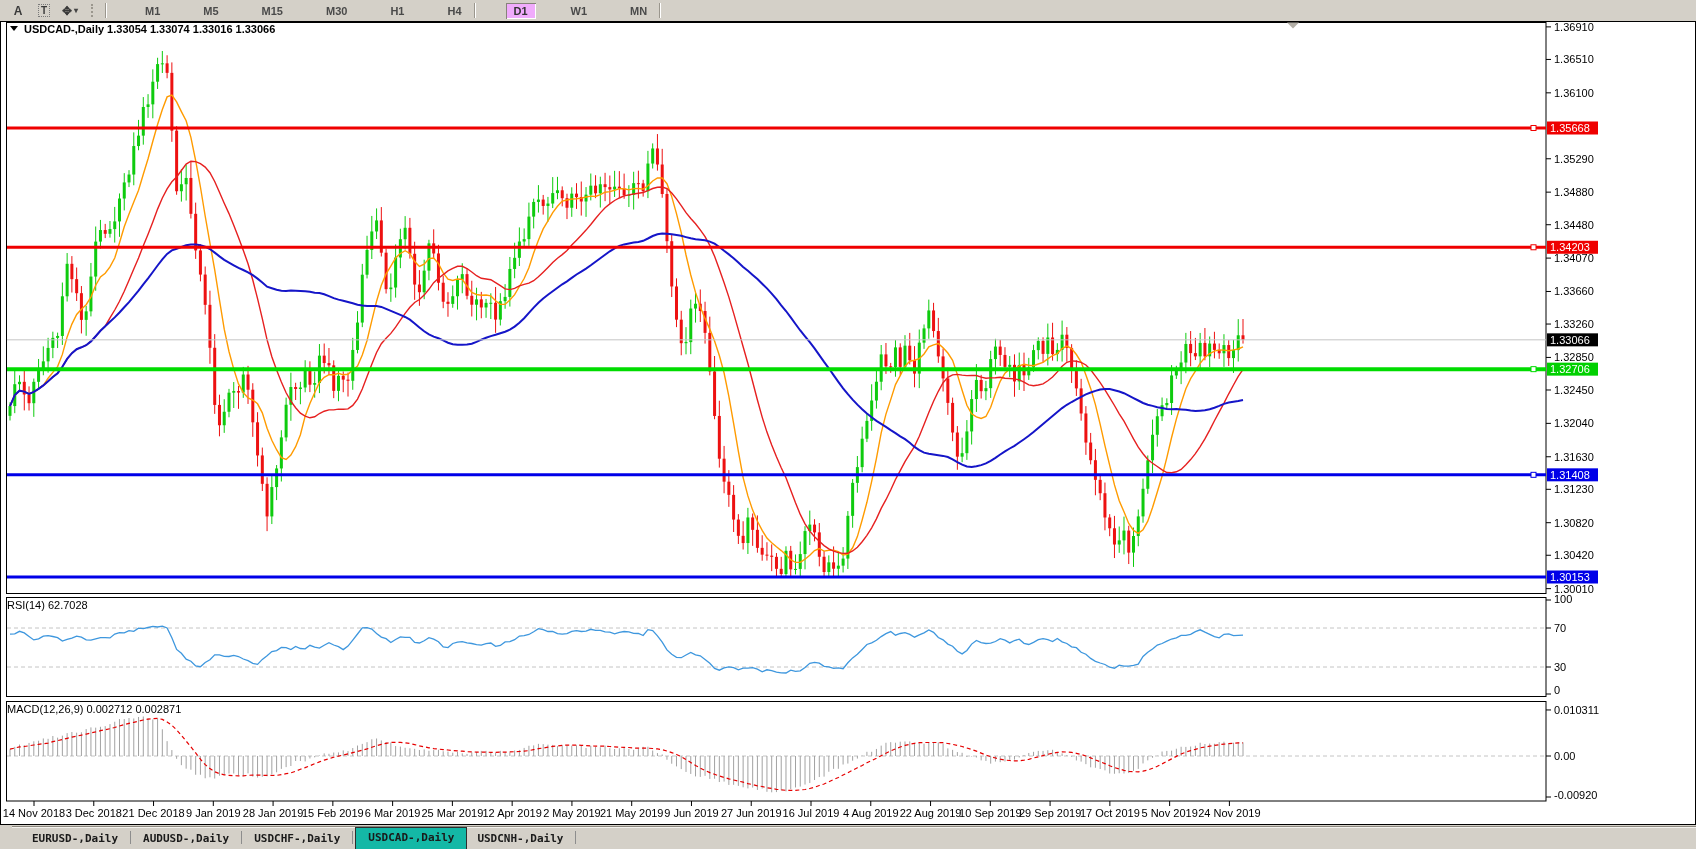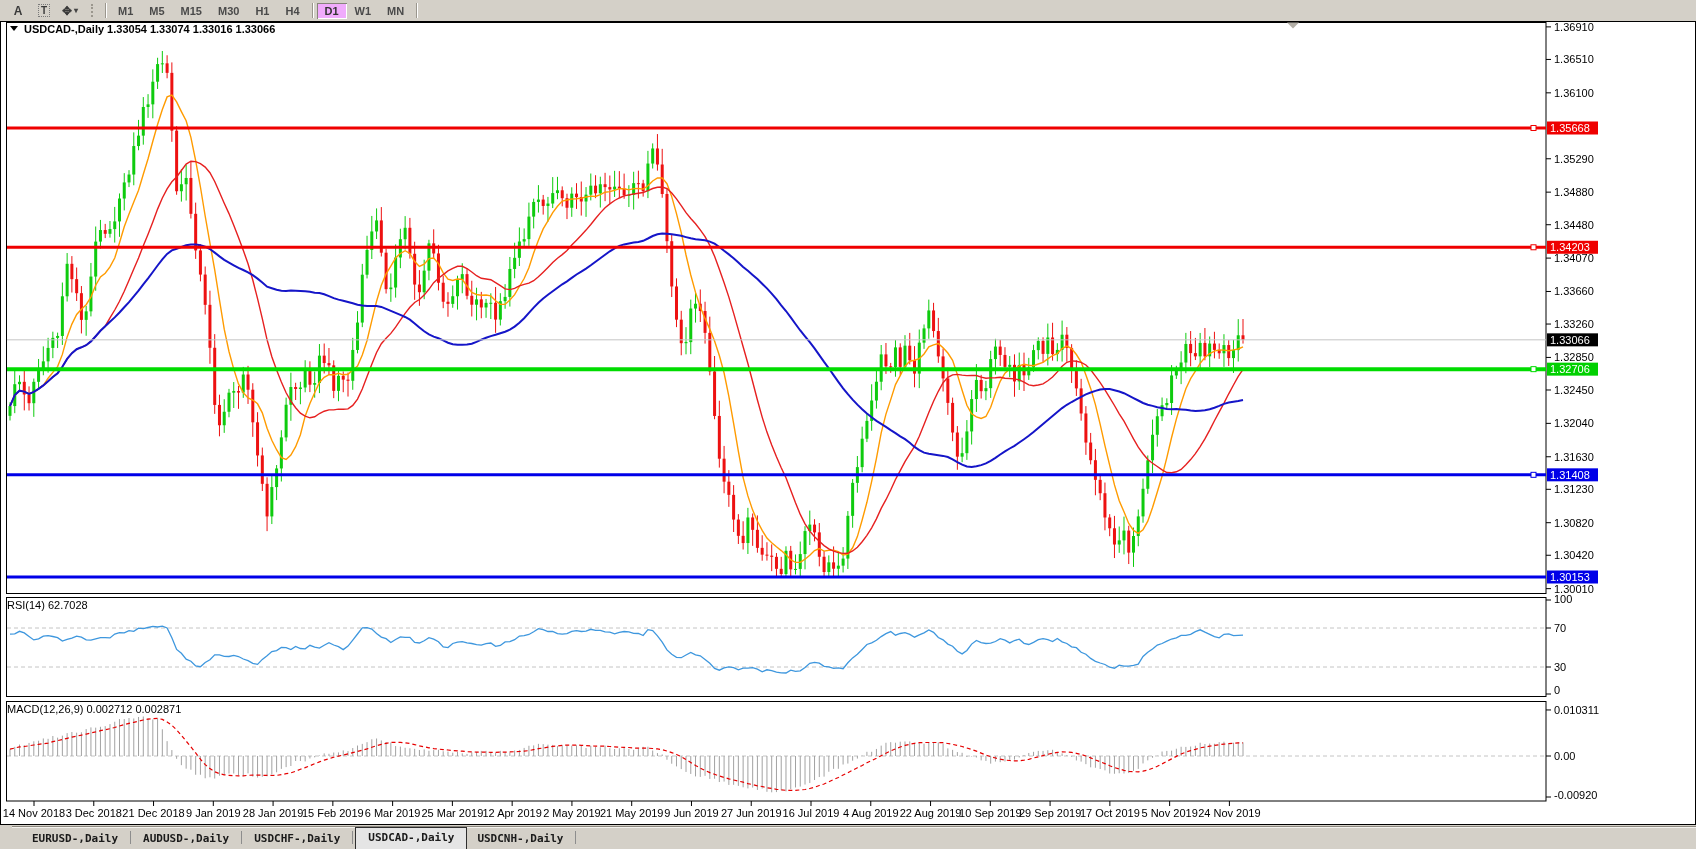--- a/index.html
+++ b/index.html
@@ -19,21 +19,21 @@
     height:17px;min-width:20px;padding:0 3px;display:flex;align-items:center;justify-content:center;
     font-size:12px;font-weight:700;color:#3a3a3a;cursor:default;
   }
   .tsel{border:1px dotted #7a7a7a;font-size:10px;padding:0 2px;height:11px;line-height:11px;}
   .caret{font-size:8px;color:#444;margin-left:2px;}
   .grip{width:2px;height:13px;border-left:2px dotted #9b978e;margin:0 6px 0 8px;}
   .vsep{width:1px;height:15px;background:#9a968d;box-shadow:1px 0 0 #ffffff;margin:0 4px;}
   .tf-group{display:flex;align-items:center;height:21px;}
   .tf-btn{
     height:16px;padding:0 8px;display:flex;align-items:center;justify-content:center;
-    font-size:11px;font-weight:700;color:#4a4a4a;cursor:default;
+    font-size:11px;font-weight:700;color:#4a4a4a;cursor:default;margin-left:27px;
   }
   .tf-btn.active{
     background:#f0abfc;color:#333;
     box-shadow:inset 1px 1px 0 #87837b, inset -1px -1px 0 #ffffff;
   }
   
   #chart-svg{position:absolute;top:21px;left:0;}
   #chart-svg text{font-family:"Liberation Sans",sans-serif;}
   .ax{font-size:11px;fill:#000;}
   .chip-t{font-size:11px;fill:#fff;}
@@ -43,21 +43,21 @@
   .tabbar{
     position:absolute;left:12px;bottom:0;width:1696px;height:23px;
     background:#d4d0c8;border-top:1px solid #8b877e;box-shadow:inset 0 1px 0 #f4f2ee;
     display:flex;align-items:flex-end;padding-left:10px;box-sizing:border-box;
   }
   .tab{
     font-family:"DejaVu Sans Mono",monospace;font-size:11px;font-weight:700;color:#1a1a1a;
     padding:3px 10px 4px 10px;cursor:default;white-space:nowrap;
   }
   .tab.active{
-    background:#e5e5e5;border:1px solid #2e2e2e;border-bottom:none;
+    background:#14b8a6;border:1px solid #2e2e2e;border-bottom:none;
     padding:3px 12px 5px 12px;margin-bottom:0;
   }
   .tabdiv{width:1px;height:13px;background:#8d8d8d;margin:0 2px 5px 2px;}
 </style>
 </head>
 <body>
 
 <div class="toolbar">
   <div class="tool-btn">A</div>
   <div class="tool-btn">

